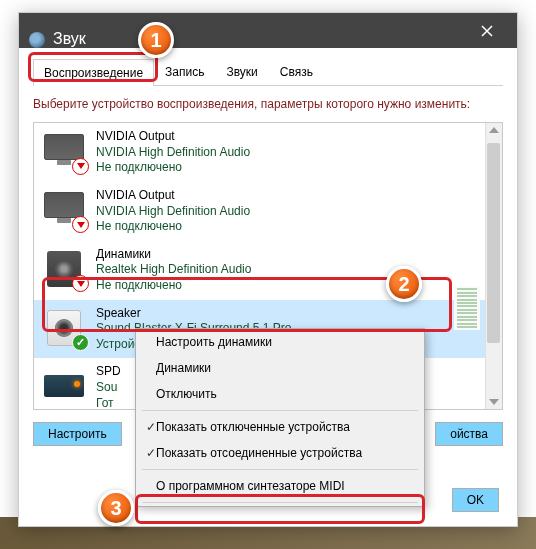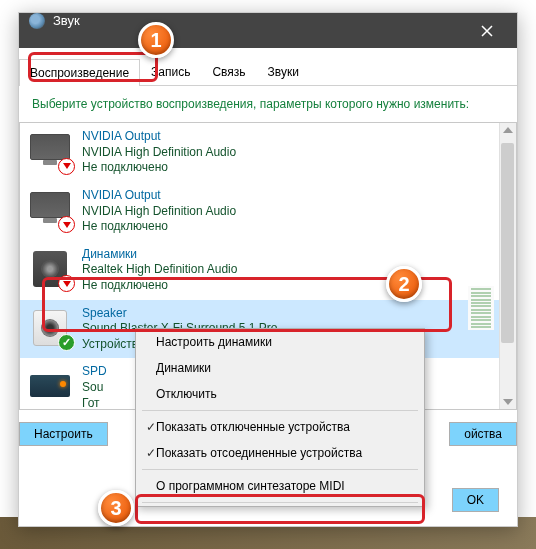--- a/index.html
+++ b/index.html
@@ -1,28 +1,28 @@
 <!DOCTYPE html>
 <html><head>
 <meta charset="utf-8">
 <style>
   * { box-sizing: border-box; font-family: "Segoe UI", Tahoma, sans-serif; }
   body { margin: 0; background: #fff; width: 536px; height: 549px; position: relative; overflow: hidden; }
   .outer { position: absolute; left: 18px; top: 12px; width: 500px; height: 515px; border: 1px solid #ccc; background: #fff; box-shadow: 0 4px 20px rgba(0,0,0,0.3); }
   .bgstrip { position: absolute; left: 0; right: 0; bottom: 0; height: 32px; background: linear-gradient(90deg,#6b5a3a,#8a7a5a); z-index: -1; }
-  .titlebar { height: 35px; background: #444; color: #fff; display: flex; align-items: flex-start; padding: 0 10px; font-size: 13px; }
+  .titlebar { height: 35px; background: #444; color: #fff; display: flex; align-items: flex-end; padding: 0 10px; font-size: 16px; }
   .titlebar .icon { width: 16px; height: 16px; margin-right: 8px; background: radial-gradient(circle at 40% 40%, #8ab4d8 30%, #5a8ab0 60%, #444 90%); border-radius: 50%; }
   .titlebar .spacer { flex: 1; }
   .closebtn { width: 40px; height: 35px; display: flex; align-items: center; justify-content: center; color: #fff; font-size: 14px; cursor: pointer; }
   .closebtn svg { width: 12px; height: 12px; }
-  .body { background: #fff; padding: 10px 0 14px; height: calc(100% - 35px); position: relative; }
+  .body { background: #fff; padding: 10px 14px 14px; height: calc(100% - 35px); position: relative; }
   .tabs { display: flex; gap: 0; margin-bottom: 10px; border-bottom: 1px solid #d0d0d0; font-size: 12px; }
   .tab { padding: 6px 10px; border: 1px solid transparent; border-bottom: none; cursor: pointer; background: #fff; }
   .tab.active { border-color: #d0d0d0; background: #fff; position: relative; top: 1px; }
-  .instr { font-size: 12px; color: #15803d; margin: 6px 13px 10px; line-height: 1.35; }
+  .instr { font-size: 12px; color: #7f1d1d; margin: 6px 0 10px; line-height: 1.35; }
   .listbox { border: 1px solid #c8c8c8; height: 288px; overflow: hidden; position: relative; background: #fff; }
   .scrollbar { position: absolute; right: 0; top: 0; bottom: 0; width: 17px; background: #f0f0f0; border-left: 1px solid #e0e0e0; }
   .scrollbar::before, .scrollbar::after { content: ""; position: absolute; left: 3px; width: 11px; height: 11px; }
   .scrollbar::before { top: 4px; border-left: 5px solid transparent; border-right: 5px solid transparent; border-bottom: 6px solid #999; width:0; height:0; left:3px;}
   .scrollbar::after { bottom: 4px; border-left: 5px solid transparent; border-right: 5px solid transparent; border-top: 6px solid #999; width:0; height:0; left:3px;}
   .thumb { position: absolute; right: 2px; top: 20px; width: 13px; height: 200px; background: #cdcdcd; border-radius: 2px; }
   .item { display: flex; align-items: center; gap: 10px; padding: 6px 10px; min-height: 52px; }
   .item.sel { background: #cce8ff; }
   .devicon { width: 42px; height: 38px; position: relative; flex-shrink: 0; }
   .monitor { width: 40px; height: 26px; background: linear-gradient(#555,#666); border: 1px solid #484848; border-radius: 2px; position: relative; }
@@ -32,21 +32,21 @@
   .spk.white { background: linear-gradient(#f5f5f5,#ddd); border:1px solid #bbb;}
   .spk.white::after { background:radial-gradient(circle,#333 25%,#888 60%, #222 90%);}
   .spdif { width: 40px; height: 22px; background: linear-gradient(#2a4a5a,#1a3040); border-radius:2px; position:relative; top:6px;}
   .spdif::before { content:""; position:absolute; right:4px; top:6px; width:6px; height:6px; background:#f80; border-radius:50%; box-shadow:0 0 4px #f80;}
   .badge { position: absolute; bottom: -3px; right: -3px; width: 17px; height: 17px; border-radius: 50%; border: 1.5px solid #fff; display:flex; align-items:center; justify-content:center; font-size:10px; font-weight:bold; color:#fff;}
   .badge.down { background: #fff; border-color:#d00;}
   .badge.down::after { content:""; width:0; height:0; border-left:4px solid transparent; border-right:4px solid transparent; border-top:6px solid #d00;}
   .badge.ok { background: #2a9d2a; }
   .badge.ok::after { content:"✓"; font-size:11px; line-height:1;}
   .txt { font-size: 12px; line-height: 1.3; }
-  .txt .name { color: #0369a1; }
+  .txt .name { color: #000000; }
   .txt .sub { color: #14532d; }
   .levelbar { position:absolute; right:22px; top:0; bottom:0; width:30px; }
   .level { position:absolute; right:0; width:26px; height:44px; display:flex; flex-direction:column; justify-content:space-between; padding:2px 3px; background:#fafafa;}
   .level span { height:2px; background:#b0d0b0;}
   .level.l3 { top: 163px; }
   .btns { display:flex; justify-content:space-between; margin-top:12px; gap:8px;}
   .btn { font-size:12px; padding:4px 14px; border:1px solid #adadad; background:#7dd3fc; cursor:pointer;}
   .btn:disabled { color:#999;}
   .dlgbtns { position:absolute; right:18px; bottom:14px; display:flex; gap:6px;}
   
@@ -78,22 +78,22 @@
     <div class="closebtn">
       <svg viewBox="0 0 12 12">
           <path d="M1 1 L11 11 M11 1 L1 11" stroke="#fff" stroke-width="1.5"></path>
         </svg>
     </div>
   </div>
   <div class="body">
     <div class="tabs">
       <div class="tab active">Воспроизведение</div>
       <div class="tab">Запись</div>
+      <div class="tab">Звуки</div>
       <div class="tab">Связь</div>
-      <div class="tab">Звуки</div>
     </div>
     <div class="instr">Выберите устройство воспроизведения, параметры которого нужно изменить:</div>
     <div class="listbox">
       <div class="item">
         <div class="devicon">
             <div class="monitor"></div>
             <div class="badge down"></div>
           </div>
         <div class="txt">
           <div class="name">NVIDIA Output</div>

